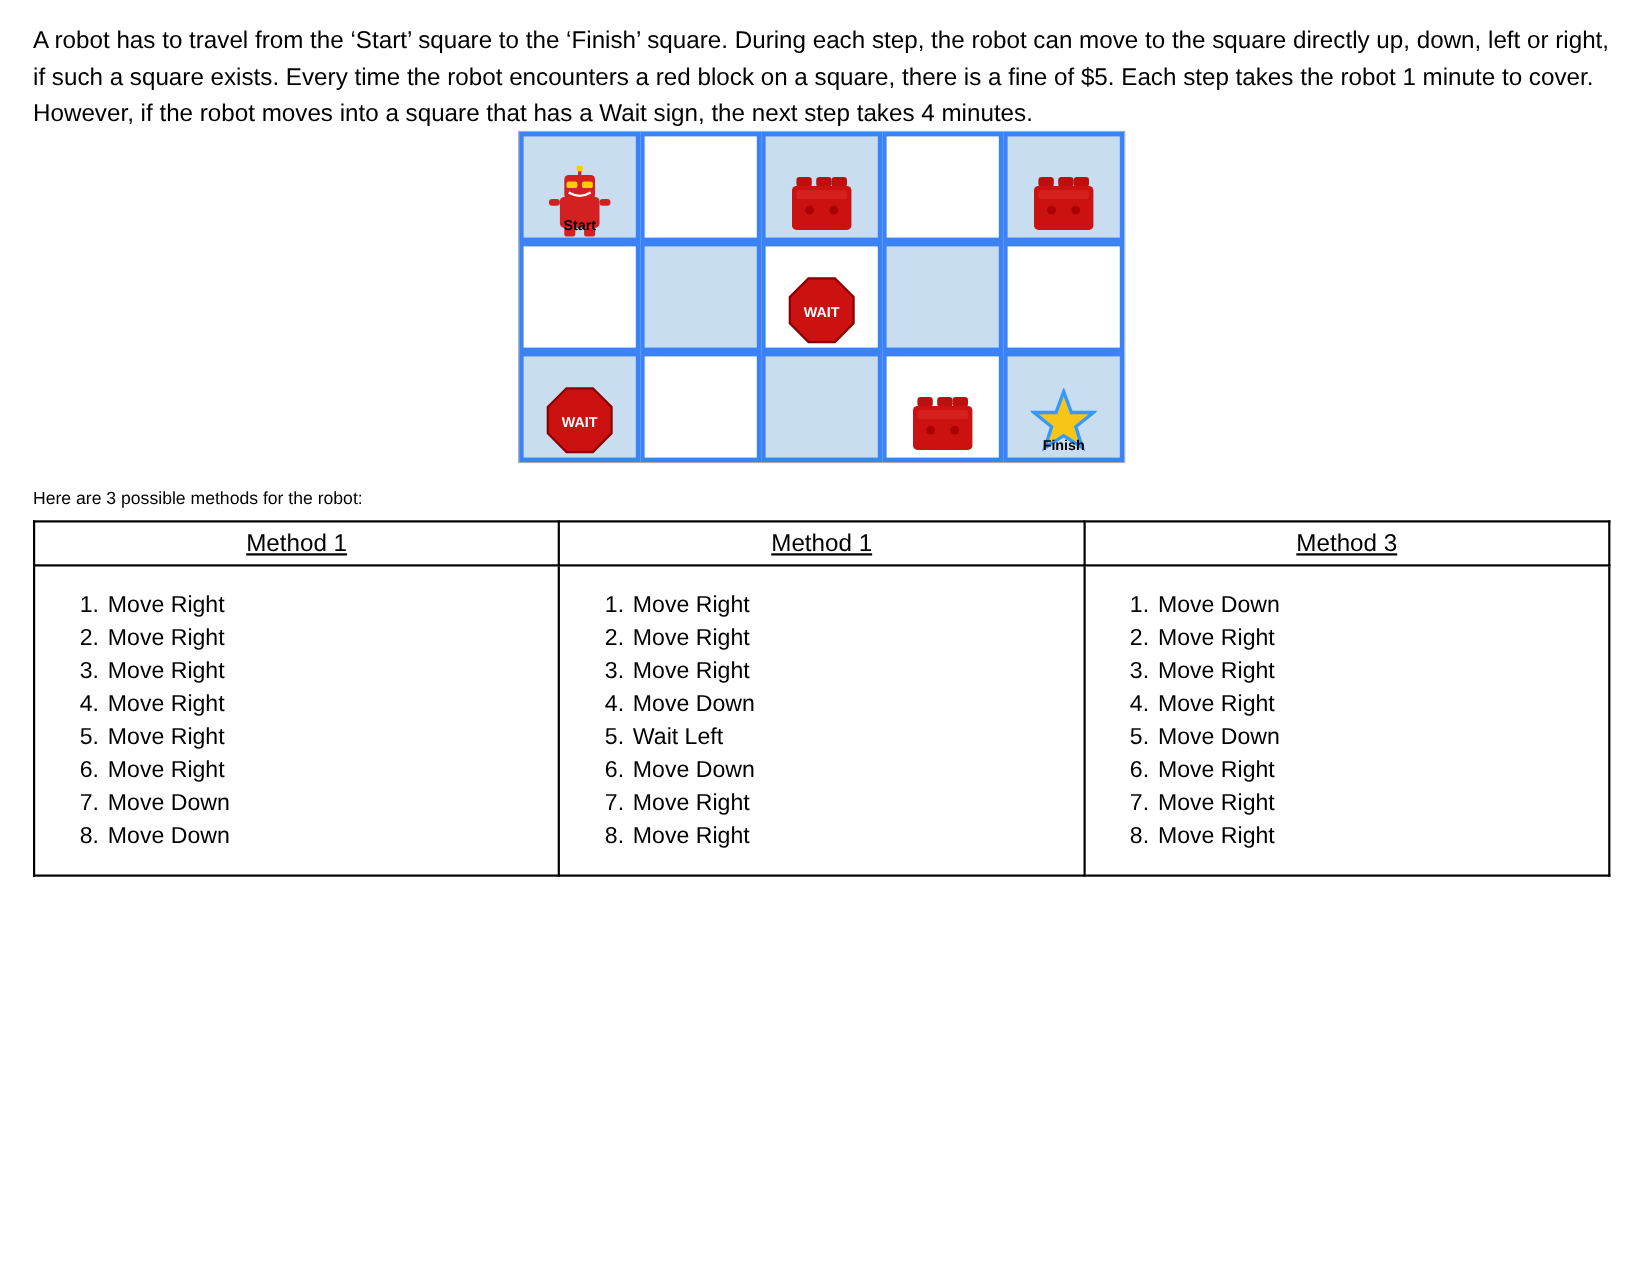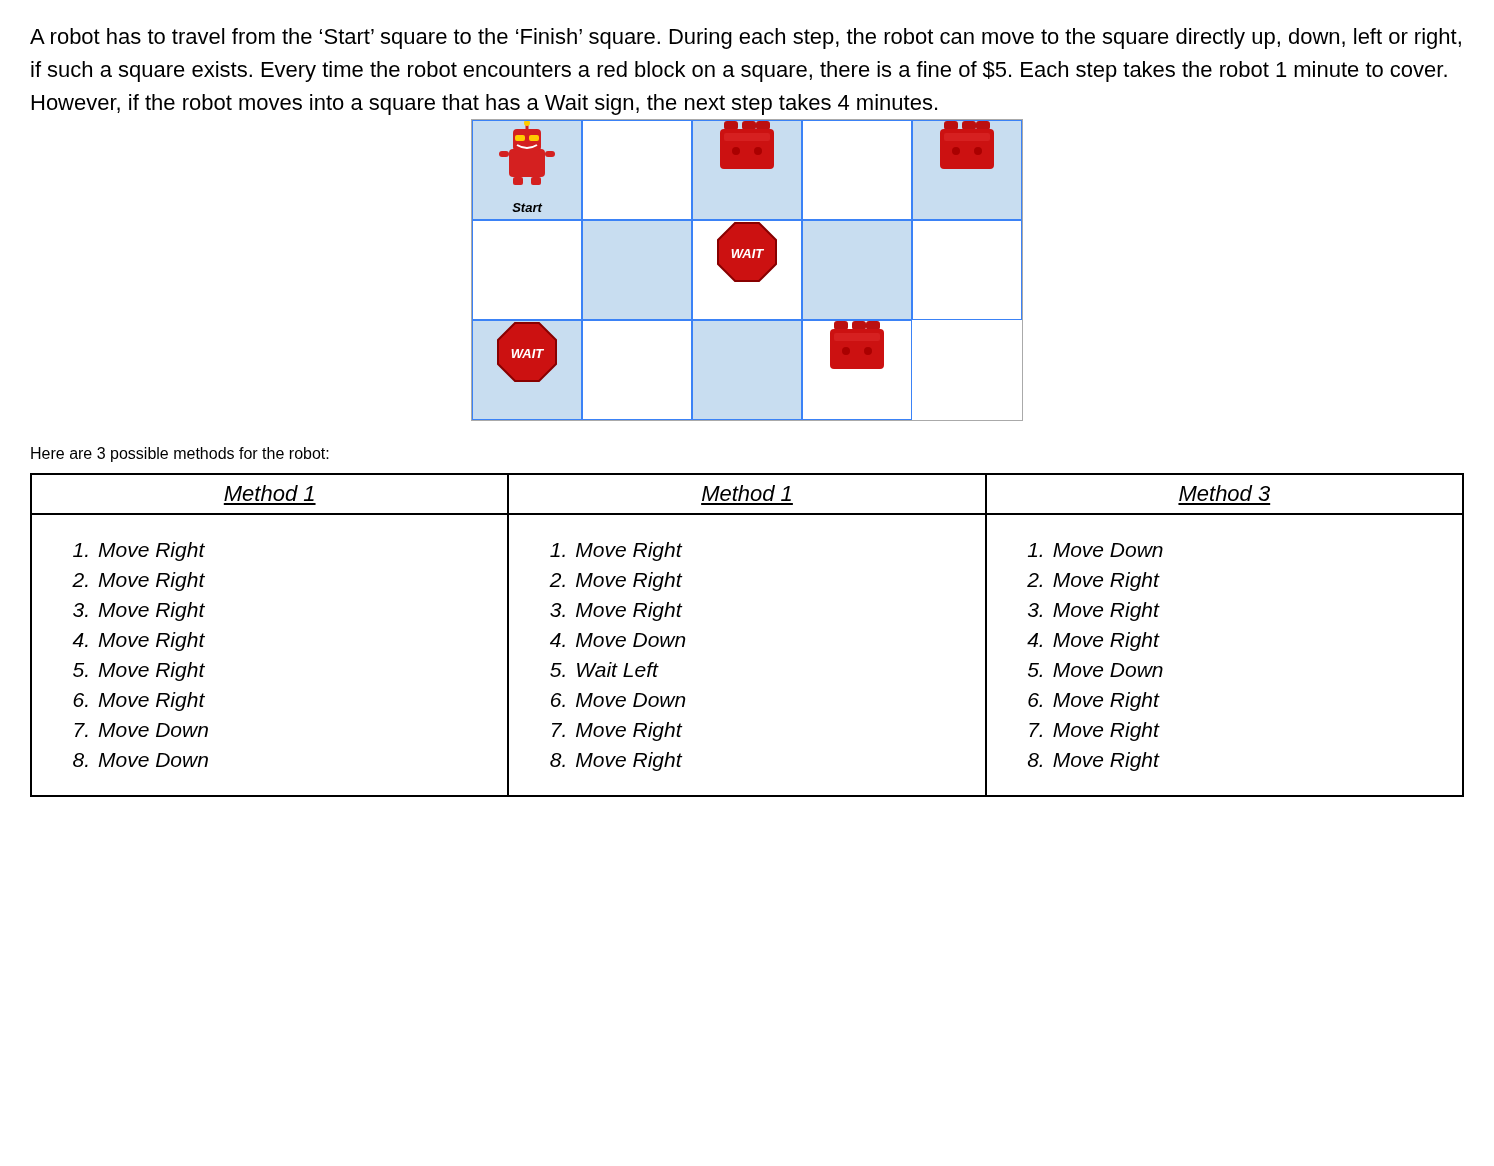--- a/index.html
+++ b/index.html
@@ -19,27 +19,26 @@
       justify-content: center;
       margin-bottom: 24px;
     }
     .grid {
       display: grid;
       grid-template-columns: repeat(5, 110px);
       grid-template-rows: repeat(3, 100px);
       border: 1px solid #aaa;
     }
     .cell {
-      border: 1px solid #3b82f6;
+      border: 4px solid #3b82f6;
       display: flex;
-      align-items: flex-start;
+      align-items: flex-end;
       justify-content: center;
       position: relative;
       font-size: 13px;
-      font-style: italic;
     }
     .cell.blue { background-color: #c8ddf0; }
     .cell.white { background-color: #ffffff; }
     .cell-label {
       position: absolute;
       bottom: 4px;
       left: 50%;
       transform: translateX(-50%);
       font-size: 13px;
       font-weight: bold;
@@ -50,21 +49,20 @@
     }
     .methods-table {
       border-collapse: collapse;
       width: 100%;
       border: 2px solid #000;
     }
     .methods-table th, .methods-table td {
       border: 2px solid #000;
       padding: 6px 16px;
       vertical-align: top;
-      font-style: italic;
     }
     .method-header {
       font-size: 22px;
       text-decoration: underline;
       font-weight: normal;
       padding-bottom: 8px;
     }
     .method-list {
       list-style: none;
       padding: 0;
@@ -170,20 +168,26 @@
       <rect x="24" y="0" width="14" height="9" rx="3" fill="#bb1010"></rect>
       <rect x="38" y="0" width="14" height="9" rx="3" fill="#bb1010"></rect>
 
       <rect x="2" y="8" width="54" height="40" rx="4" fill="#cc1111"></rect>
 
       <rect x="6" y="12" width="46" height="8" rx="2" fill="#e03030" opacity="0.5"></rect>
 
       <circle cx="18" cy="30" r="4" fill="#aa0000"></circle>
       <circle cx="40" cy="30" r="4" fill="#aa0000"></circle>
     </svg></div>
+      </div>
+      <div class="cell blue">
+        <div><svg width="60" height="60" viewBox="0 0 60 60" xmlns="http://www.w3.org/2000/svg">
+      <polygon points="30,3 37,22 57,22 41,35 47,54 30,43 13,54 19,35 3,22 23,22" fill="#f5c518" stroke="#3399ff" stroke-width="3"></polygon>
+    </svg></div>
+        <div class="cell-label">Finish</div>
       </div>
     </div>
 </div>
 
 <p class="methods-header">Here are 3 possible methods for the robot:</p>
 
 <table class="methods-table" id="methods-table-render">
   <thead>
     <tr id="methods-header-row">
         <th><span class="method-header">Method 1</span></th>

